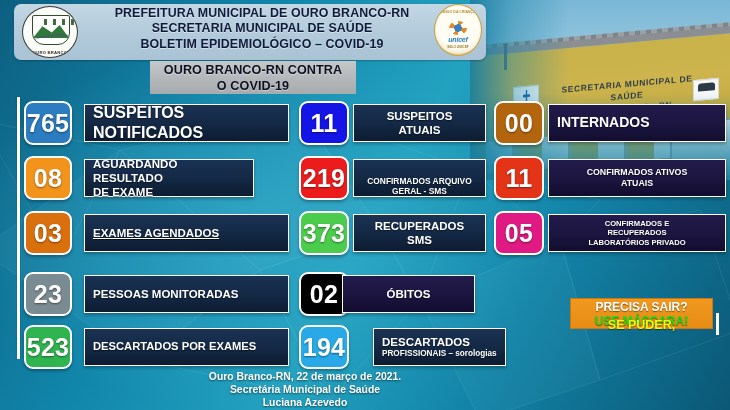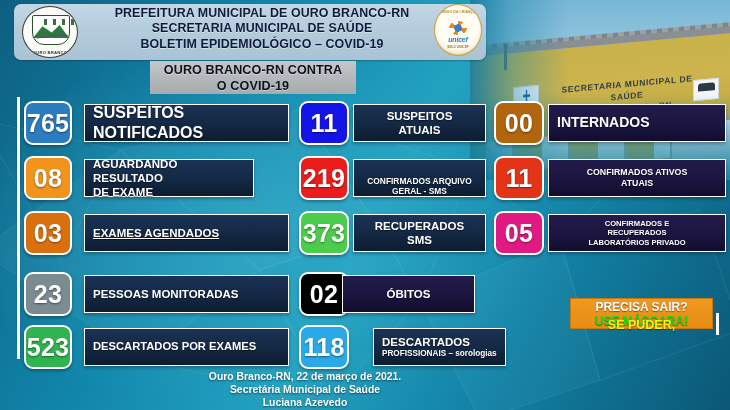--- a/index.html
+++ b/index.html
@@ -401,21 +401,21 @@
         <div>PESSOAS MONITORADAS</div>
       </div>
       <div class="badge w2" style="left: 299px; top: 272px; background: rgb(0, 0, 0);">02</div>
       <div class="label plum c" style="left: 342px; top: 275px; width: 133px; font-size: 11.5px; flex-direction: column; justify-content: center;">
         <div>ÓBITOS</div>
       </div>
       <div class="badge w3" style="left: 24px; top: 325px; background: rgb(47, 180, 79);">523</div>
       <div class="label navy l" style="left: 84px; top: 328px; width: 205px; font-size: 11.2px; flex-direction: column; align-items: flex-start; justify-content: center;">
         <div>DESCARTADOS  POR EXAMES</div>
       </div>
-      <div class="badge w2" style="left: 299px; top: 325px; background: rgb(41, 169, 232);">118</div>
+      <div class="badge w2" style="left: 299px; top: 325px; background: rgb(41, 169, 232);">194</div>
       <div class="label navy l" style="left: 353px; top: 328px; width: 133px; font-size: 11.5px; flex-direction: column; align-items: flex-start; justify-content: center; margin-left: 20px;">
         <div>DESCARTADOS</div>
         <div style="font-size: 8.2px;">PROFISSIONAIS – sorologias</div>
       </div>
     </div>
 
   <div class="cta-orange">
     <div class="l1">PRECISA SAIR?</div>
     <div class="l2">USE MÁSCARA!</div>
   </div>

